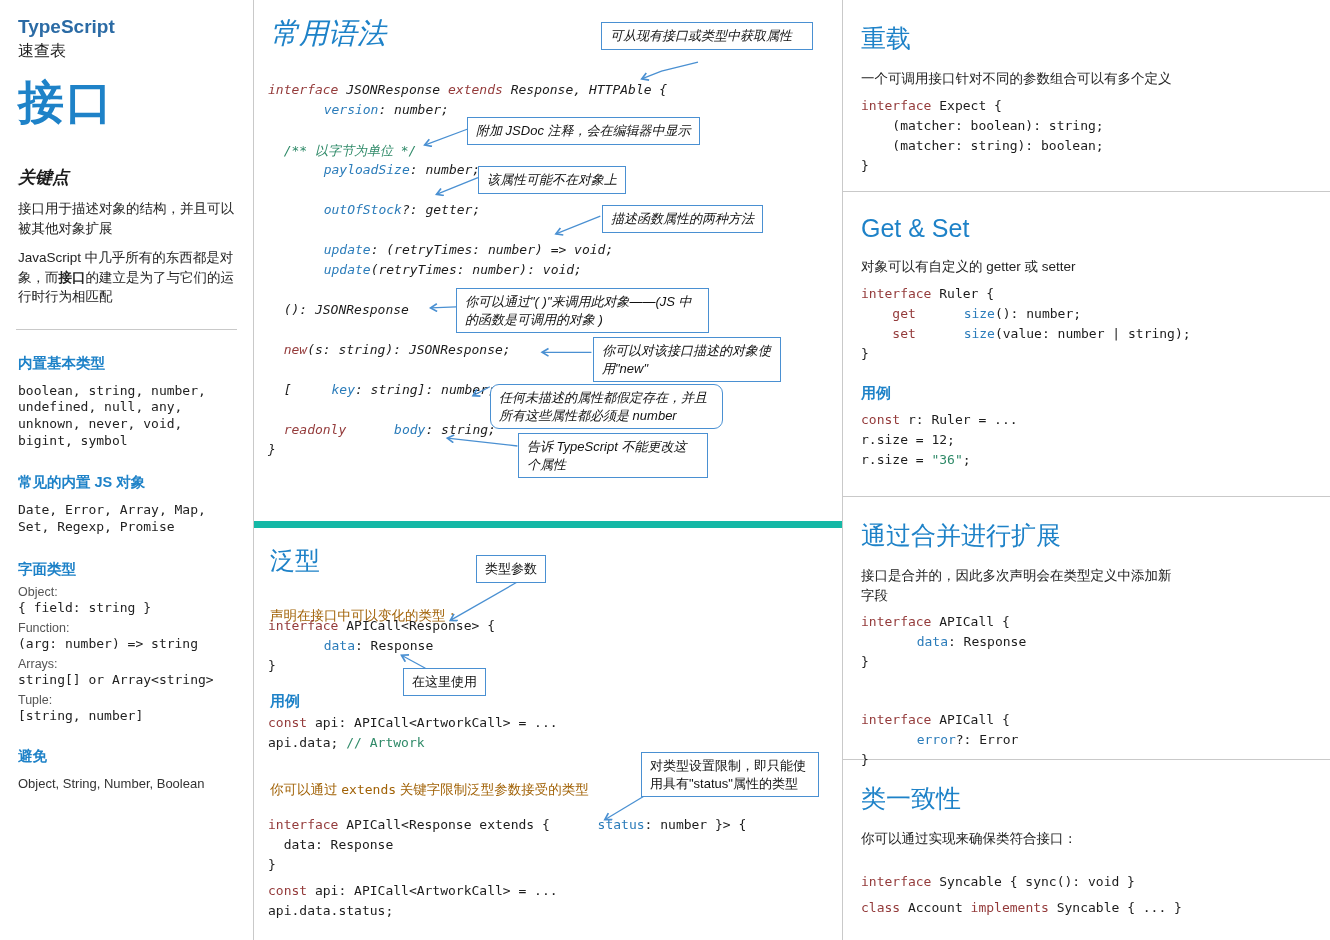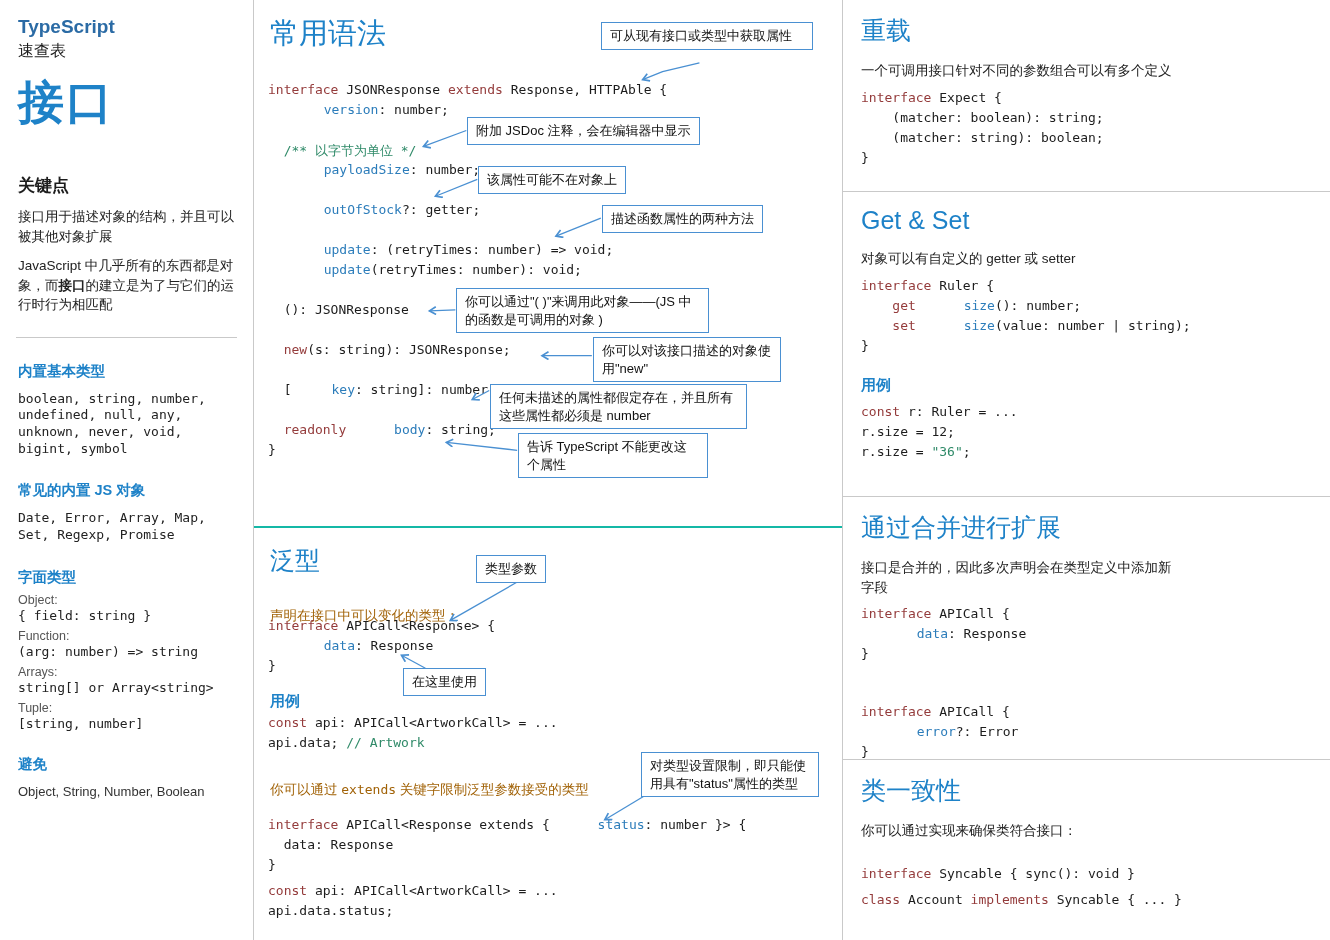--- a/index.html
+++ b/index.html
@@ -9,54 +9,54 @@
     font-family:"Liberation Sans", sans-serif; color:#1c1c1c; background:#fff;
     display:grid; grid-template-columns:253px 590px 487px;
   }
   .mono, .cl, .code { font-family:"DejaVu Sans Mono","Liberation Mono",monospace; }
 
   
   .sidebar { padding:16px 18px 0 18px; }
   .brand { color:#2b6ba5; font-size:19px; font-weight:600; }
   .subtitle { font-size:16px; color:#1c1c1c; margin-top:3px; }
   .page-title { color:#1e82c8; font-size:46px; font-weight:600; margin-top:10px; letter-spacing:2px; }
-  .kp-head { font-size:17px; font-weight:700; margin-top:40px; }
+  .kp-head { font-size:17px; font-weight:700; margin-top:32px;font-style:italic; }
   .kp-p { font-size:13.5px; line-height:1.45; margin-top:10px; color:#222; }
   .kp-p b { font-weight:700; }
   .side-divider { border:none; border-top:1px solid #c9c9c9; margin:22px -2px 0 -2px; }
   .side-h { color:#1e82c8; font-size:14.5px; font-weight:600; margin-top:24px; }
   .side-mono { font-size:13px; line-height:1.28; margin-top:10px; color:#222; }
   .lit-label { font-size:12.5px; color:#555; margin-top:6px; }
   .lit-code { font-size:13px; color:#222; margin-top:1px; }
   .avoid-text { font-size:13px; color:#333; margin-top:10px; }
 
   
   .mid { border-left:1px solid #c9c9c9; border-right:1px solid #c9c9c9; position:relative; }
   .panel { position:relative; }
-  .panel1 { height:528px; border-bottom:2px solid #14b8a6; }
+  .panel1 { height:528px; border-bottom:7px solid #14b8a6;font-style:italic; }
   .panel2 { height:412px; }
   .h1 { color:#1e82c8; font-size:29px; font-weight:500; position:absolute; left:16px; top:14px; }
   .h2 { color:#1e82c8; font-size:25px; font-weight:400; position:absolute; left:16px; top:16px; }
   .code { position:absolute; font-size:13px; }
   .cl { height:20px; white-space:pre; }
   .tk { color:#943b3b; }
   .tp { color:#2b7cba;margin-left:40px; }
   .tc { color:#2f8a68; }
   .callout {
     position:absolute; background:#fff; border:1.5px solid #4a90d2;
     font-size:13px; line-height:1.35; color:#111; padding:4px 8px; z-index:2;
   }
   .nowrap { white-space:nowrap; }
   .arrows { position:absolute; left:0; top:0; width:100%; height:100%; z-index:1; pointer-events:none; }
   .body-text { position:absolute; font-size:13.5px; color:#a16207; line-height:1.45; }
   .sub-h { position:absolute; color:#1e82c8; font-size:15px; font-weight:600; }
 
   
   .right { }
-  .rsec { padding:0 18px; position:relative; }
+  .rsec { padding:8px 18px; position:relative; }
   .rsec-divided { border-bottom:1px solid #c9c9c9; }
   .r1 { height:192px; } .r2 { height:305px; } .r3 { height:263px; } .r4 { height:180px; }
   .rh2 { color:#1e82c8; font-size:25px; font-weight:500; padding-top:14px; }
   .rdesc { font-size:13.5px; line-height:1.45; margin-top:14px; color:#222; }
   .rcode { font-size:13px; margin-top:9px; position:static; }
   .rsub { color:#1e82c8; font-size:15px; font-weight:600; margin-top:18px; }
 </style>
 </head>
 <body>
 
@@ -138,21 +138,21 @@
           <div class="cl"><span>  </span><span class="tk">readonly </span><span class="tp">body</span><span>: string;</span></div>
           <div class="cl"><span>}</span></div>
         </div>
 
       <div class="callout nowrap" style="left:213px; top:117px;">附加 JSDoc 注释，会在编辑器中显示</div>
       <div class="callout" style="left:347px; top:22px; width:212px;">可从现有接口或类型中获取属性</div>
       <div class="callout nowrap" style="left:224px; top:166px;">该属性可能不在对象上</div>
       <div class="callout nowrap" style="left:348px; top:205px;">描述函数属性的两种方法</div>
       <div class="callout" style="left:202px; top:288px; width:253px;">你可以通过"( )"来调用此对象——(JS 中的函数是可调用的对象 )</div>
       <div class="callout" style="left:339px; top:337px; width:188px;">你可以对该接口描述的对象使用"new"</div>
-      <div class="callout" style="left:236px; top:384px; width:257px;">任何未描述的属性都假定存在，并且所有这些属性都必须是 number</div>
+      <div class="callout" style="left:236px; top:384px; width:233px;border-radius:9px;">任何未描述的属性都假定存在，并且所有这些属性都必须是 number</div>
       <div class="callout" style="left:264px; top:433px; width:190px;">告诉 TypeScript 不能更改这个属性</div>
     </div>
 
     <div class="panel panel2">
       <svg class="arrows" viewBox="0 0 590 412">
         <g stroke="#4a90d2" stroke-width="1.3" fill="none">
           <line x1="265" y1="53" x2="197" y2="92" marker-end="url(#ah1)"></line>
           <line x1="172" y1="140" x2="148" y2="127" marker-end="url(#ah1)"></line>
           <line x1="392" y1="268" x2="352" y2="292" marker-end="url(#ah1)"></line>
         </g>

